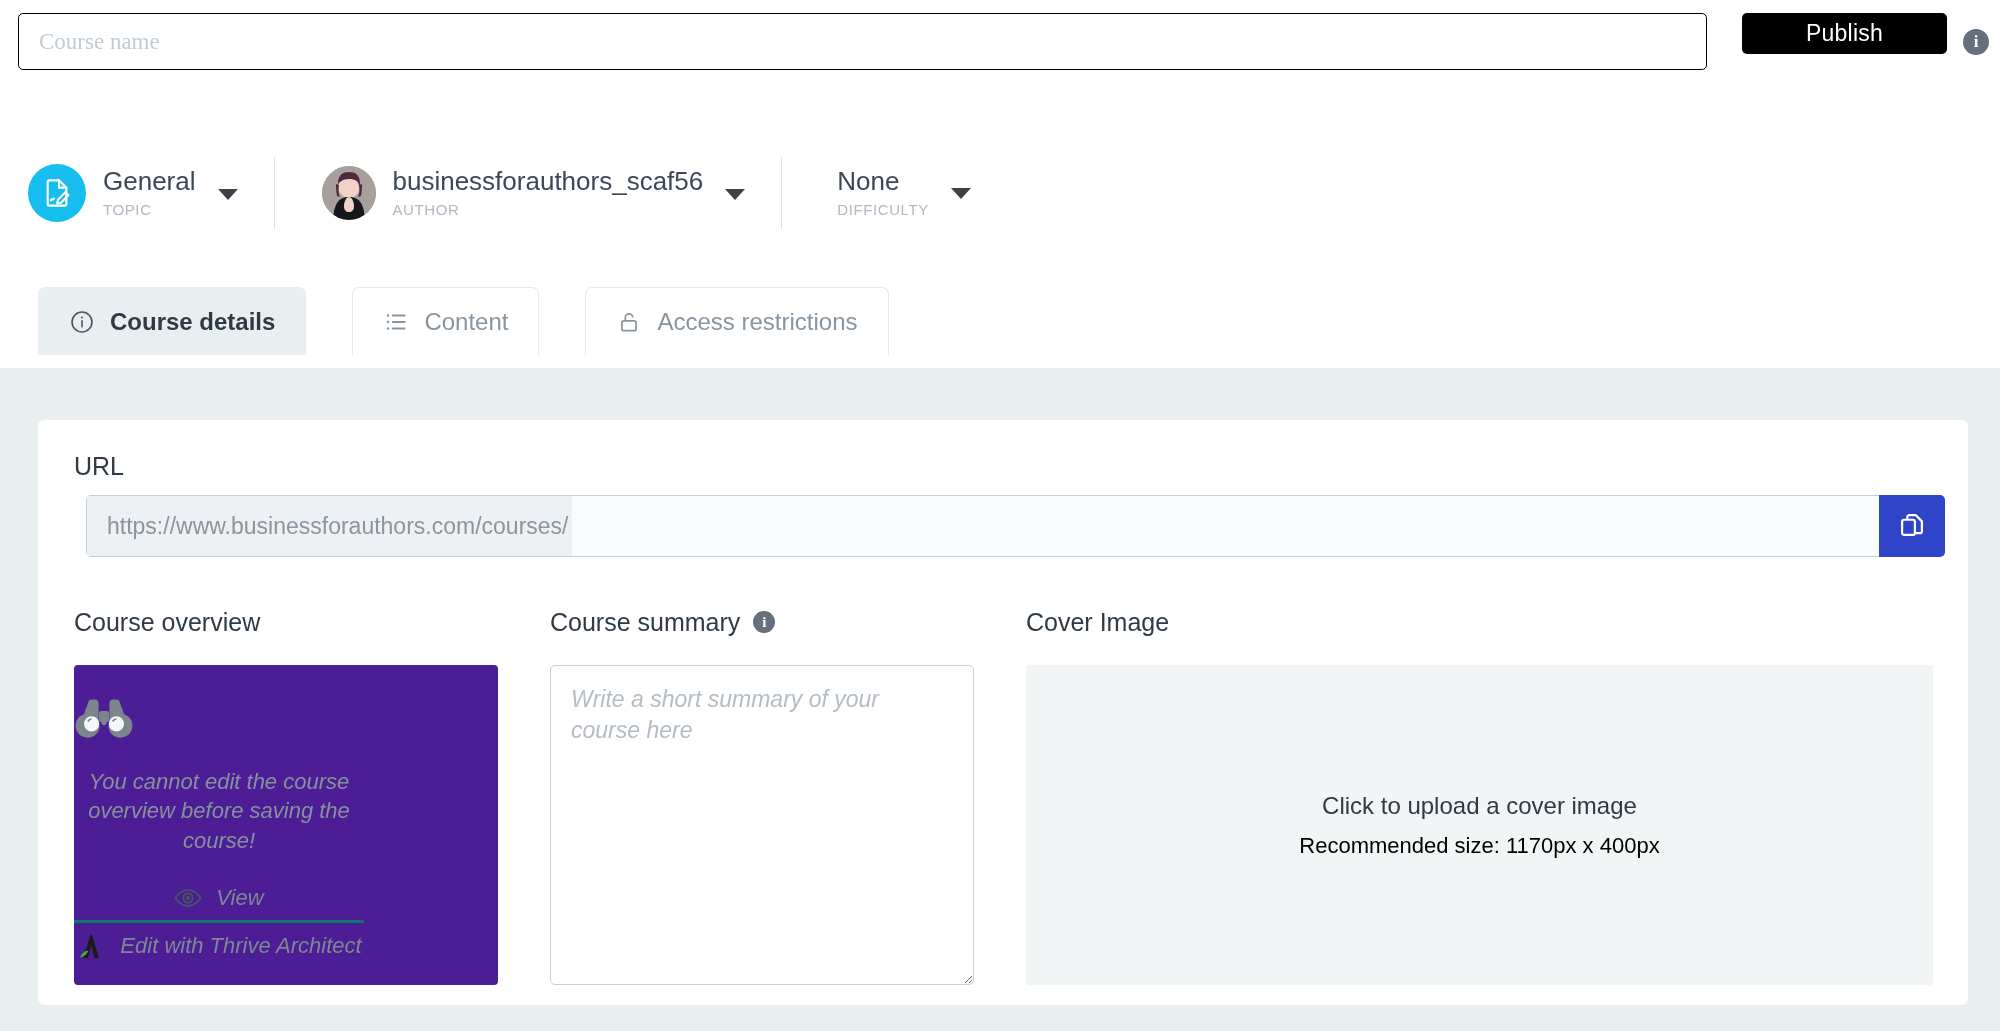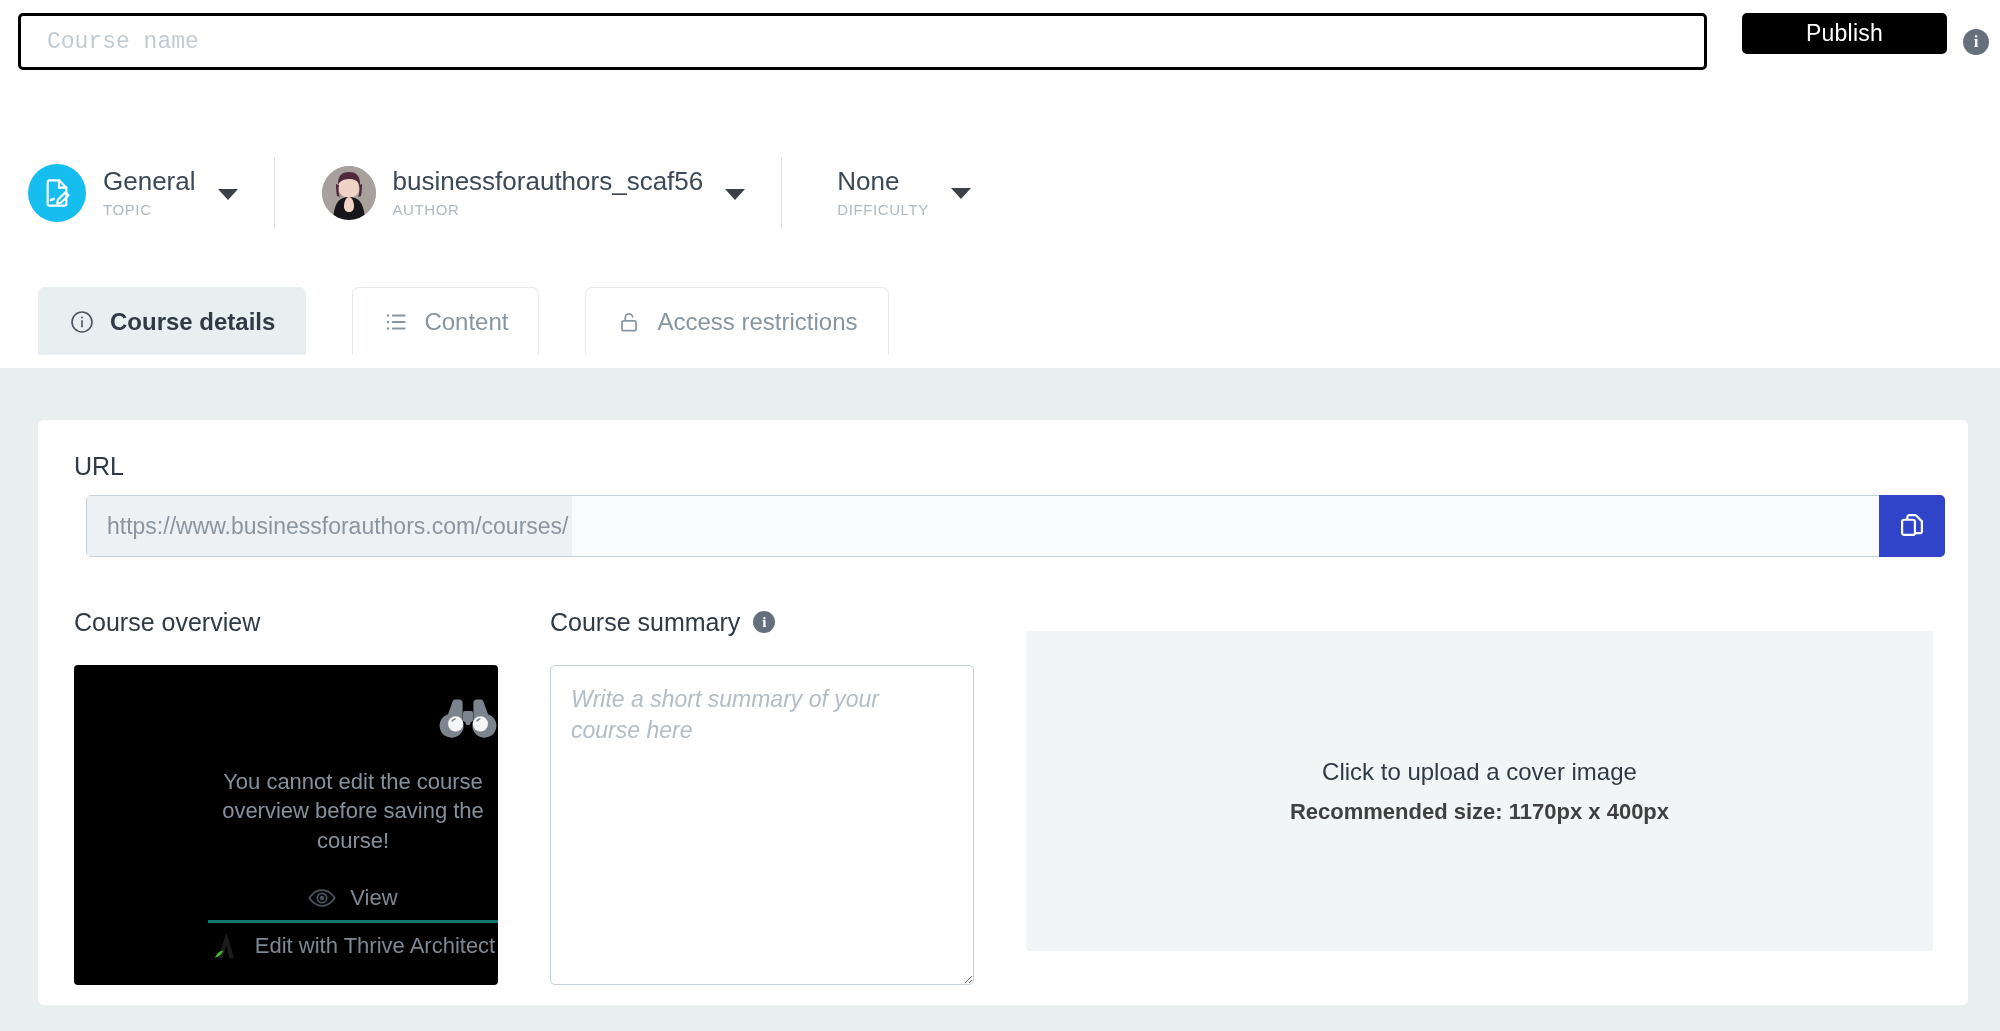--- a/index.html
+++ b/index.html
@@ -12,25 +12,25 @@
   .page { position: relative; width: 2000px; height: 1031px; }
 
   
   .topbar {
     position: absolute; left: 0; top: 0; width: 2000px; height: 92px;
     background: #ffffff;
   }
   .course-name-input {
     position: absolute; left: 18px; top: 13px;
     width: 1689px; height: 57px;
-    border: 3px solid #000000; border-radius: 5px;
+    border: 1px solid #000000; border-radius: 5px;
     background: #fff; outline: none;
-    font-family: Liberation Mono, monospace;
+    font-family: Liberation Serif, serif;
     font-size: 23px; color: #3c4858;
-    padding: 0 26px;
+    padding: 0 20px;
   }
   .course-name-input::placeholder { color: #c3cbd2; }
 
   .publish-btn {
     position: absolute; left: 1742px; top: 13px;
     width: 205px; height: 41px;
     background: #000000; border: none; border-radius: 5px;
     color: #ffffff; font-size: 23px;
     font-family: "Liberation Sans", sans-serif;
     letter-spacing: .2px;
@@ -166,24 +166,25 @@
   .col-title {
     font-size: 25px; color: #2f3a45;
     display: flex; align-items: center; height: 34px;
   }
   .col-title .info-circle {
     width: 22px; height: 22px; font-size: 15px; margin-left: 13px;
   }
 
   .overview-box {
     margin-top: 26px; width: 424px; height: 320px;
-    background: #000000; border-radius: 4px;
-    display: flex; flex-direction: column; align-items: flex-end;
+    background: #4c1d95; border-radius: 4px;
+    display: flex; flex-direction: column; align-items: flex-start;
     padding-top: 32px;
     overflow: hidden;
+    font-style: italic;
   }
   .overview-msg {
     margin-top: 22px; width: 290px; text-align: center;
     font-size: 22px; line-height: 1.33; color: #86919c;
   }
   .ov-links { margin-top: 22px; width: 290px; }
   .ov-link {
     display: flex; align-items: center; justify-content: center;
     height: 46px; font-size: 22px; color: #7d8893; cursor: pointer;
   }
@@ -201,21 +202,21 @@
   .summary-area::placeholder { color: #b4bcc4; font-style: italic; }
 
   .cover-box {
     margin-top: 26px; height: 320px;
     background: #f2f5f6; border-radius: 3px;
     display: flex; flex-direction: column;
     align-items: center; justify-content: center;
     cursor: pointer;
   }
   .cover-main { font-size: 24px; color: #2f3a45; }
-  .cover-sub  { font-size: 22px; color: #404040; margin-top: 13px; font-weight: bold; }
+  .cover-sub  { font-size: 22px; color: #000000; margin-top: 13px; }
 </style>
 </head>
 <body>
 
 <div class="page">
 
   <div class="topbar">
     <input class="course-name-input" type="text" placeholder="Course name" value="" style="">
     <button class="publish-btn">Publish</button>
     <span class="topbar-info">
@@ -388,20 +389,21 @@
 
       <div class="col-summary">
         <div class="col-title">
           <span>Course summary</span>
           <span class="info-circle">i</span>
         </div>
         <textarea class="summary-area" placeholder="Write a short summary of your course here" style=""></textarea>
       </div>
 
       <div class="col-cover">
+        <div class="col-title">Cover Image</div>
         <div class="cover-box">
           <div class="cover-main">Click to upload a cover image</div>
           <div class="cover-sub">Recommended size: 1170px x 400px</div>
         </div>
       </div>
 
     </div>
   </div>
 </div>
 

